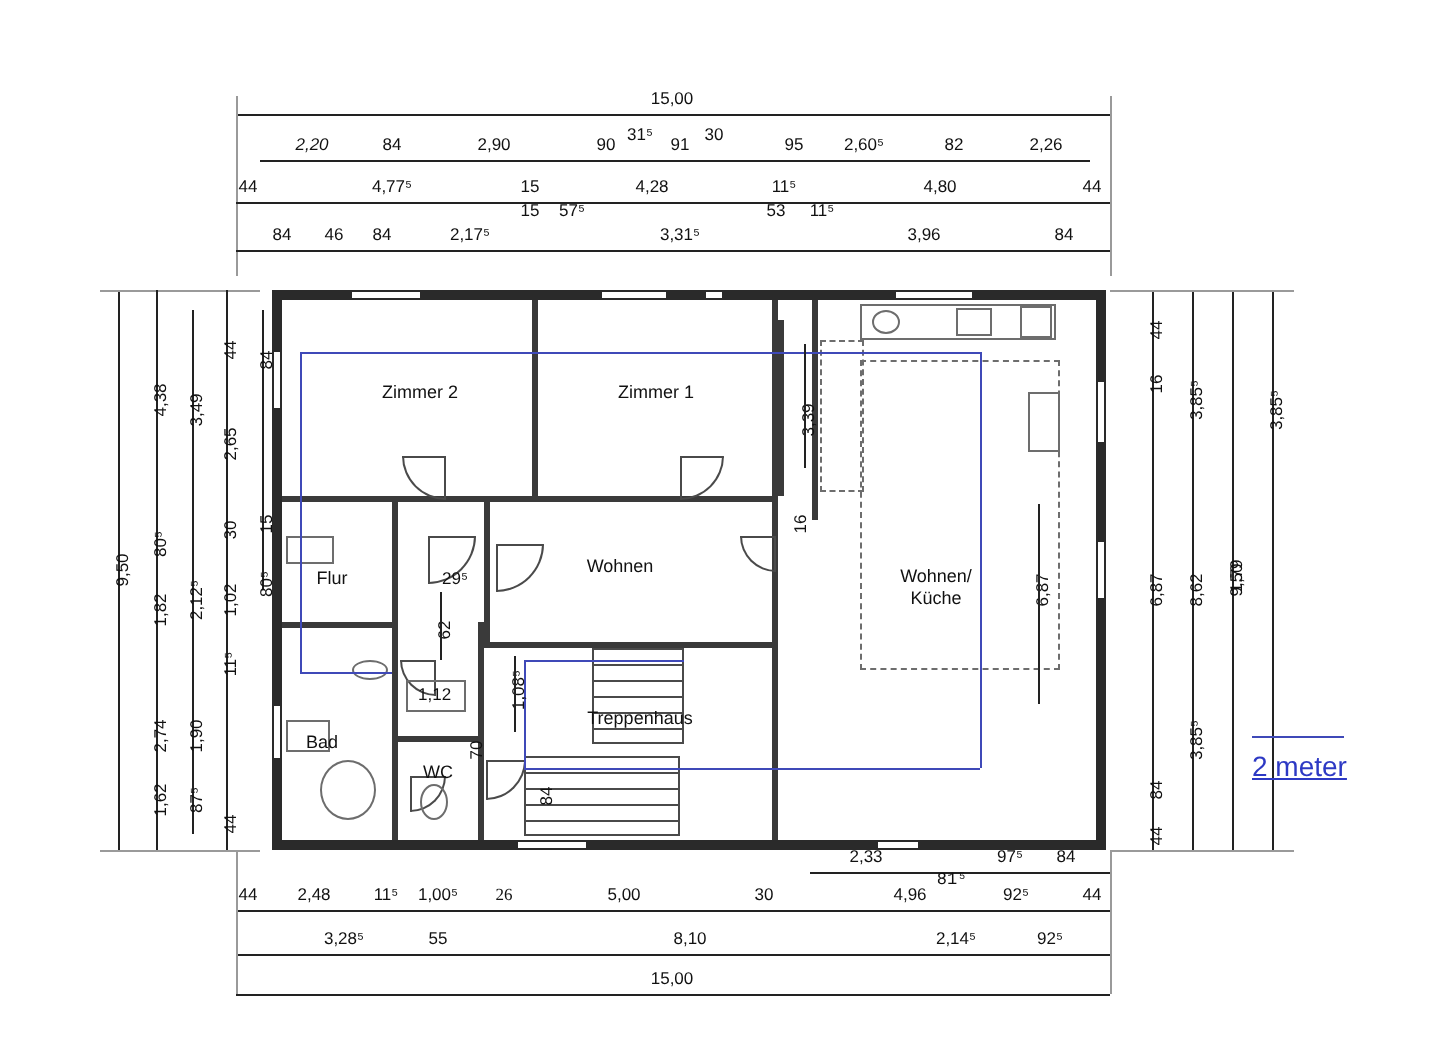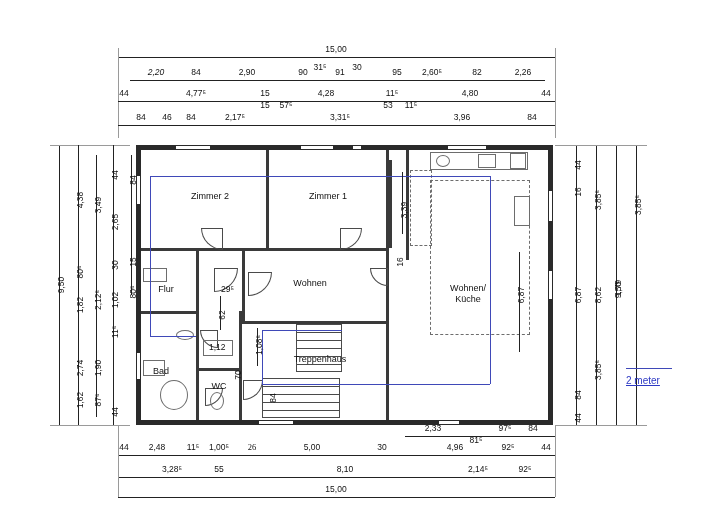--- a/index.html
+++ b/index.html
@@ -75,21 +75,21 @@
   .stair{position:absolute;border:1px solid #4a4a4a;box-sizing:border-box;}
   .stairstep{position:absolute;height:1px;background:#4a4a4a;}
   .oval{
     position:absolute;
     border:1px solid #6d6d6d;
     border-radius:50%;
     box-sizing:border-box;
   }
   .scale-link{
     position:absolute;
-    font-size:10px;
+    font-size:14px;
     color:#2d39c4;
     text-decoration:underline;
     white-space:nowrap;
     cursor:pointer;
   }
 </style>
 </head>
 <body>
 
 <div id="stage">
@@ -186,21 +186,21 @@
   <div class="lbl v" style="left:634px;top:205px;">3,85⁵</div>
 
   <div class="exth" style="left:555px;top:145px;width:92px;"></div>
   <div class="exth" style="left:555px;top:425px;width:92px;"></div>
 
   <div class="scale-link" style="left:626px;top:375px;">2 meter</div>
   <div class="blueline" style="left:626px;top:368px;width:46px;height:1px;"></div>
 
   <div class="dimline" style="left:405px;top:436px;width:150px;"></div>
   <div class="lbl c" style="left:433px;top:424px;">2,33</div>
-  <div class="lbl c" style="left:476px;top:436px;">81⁵</div>
+  <div class="lbl c" style="left:476px;top:436px;font-family:Liberation Mono, monospace;">81⁵</div>
   <div class="lbl c" style="left:505px;top:424px;">97⁵</div>
   <div class="lbl c" style="left:533px;top:424px;">84</div>
 
   <div class="dimline" style="left:118px;top:455px;width:437px;"></div>
   <div class="lbl c" style="left:124px;top:443px;">44</div>
   <div class="lbl c" style="left:157px;top:443px;">2,48</div>
   <div class="lbl c" style="left:193px;top:443px;">11⁵</div>
   <div class="lbl c" style="left:219px;top:443px;">1,00⁵</div>
   <div class="lbl c" style="left:252px;top:443px;font-family:Liberation Serif, serif;">26</div>
   <div class="lbl c" style="left:312px;top:443px;">5,00</div>

